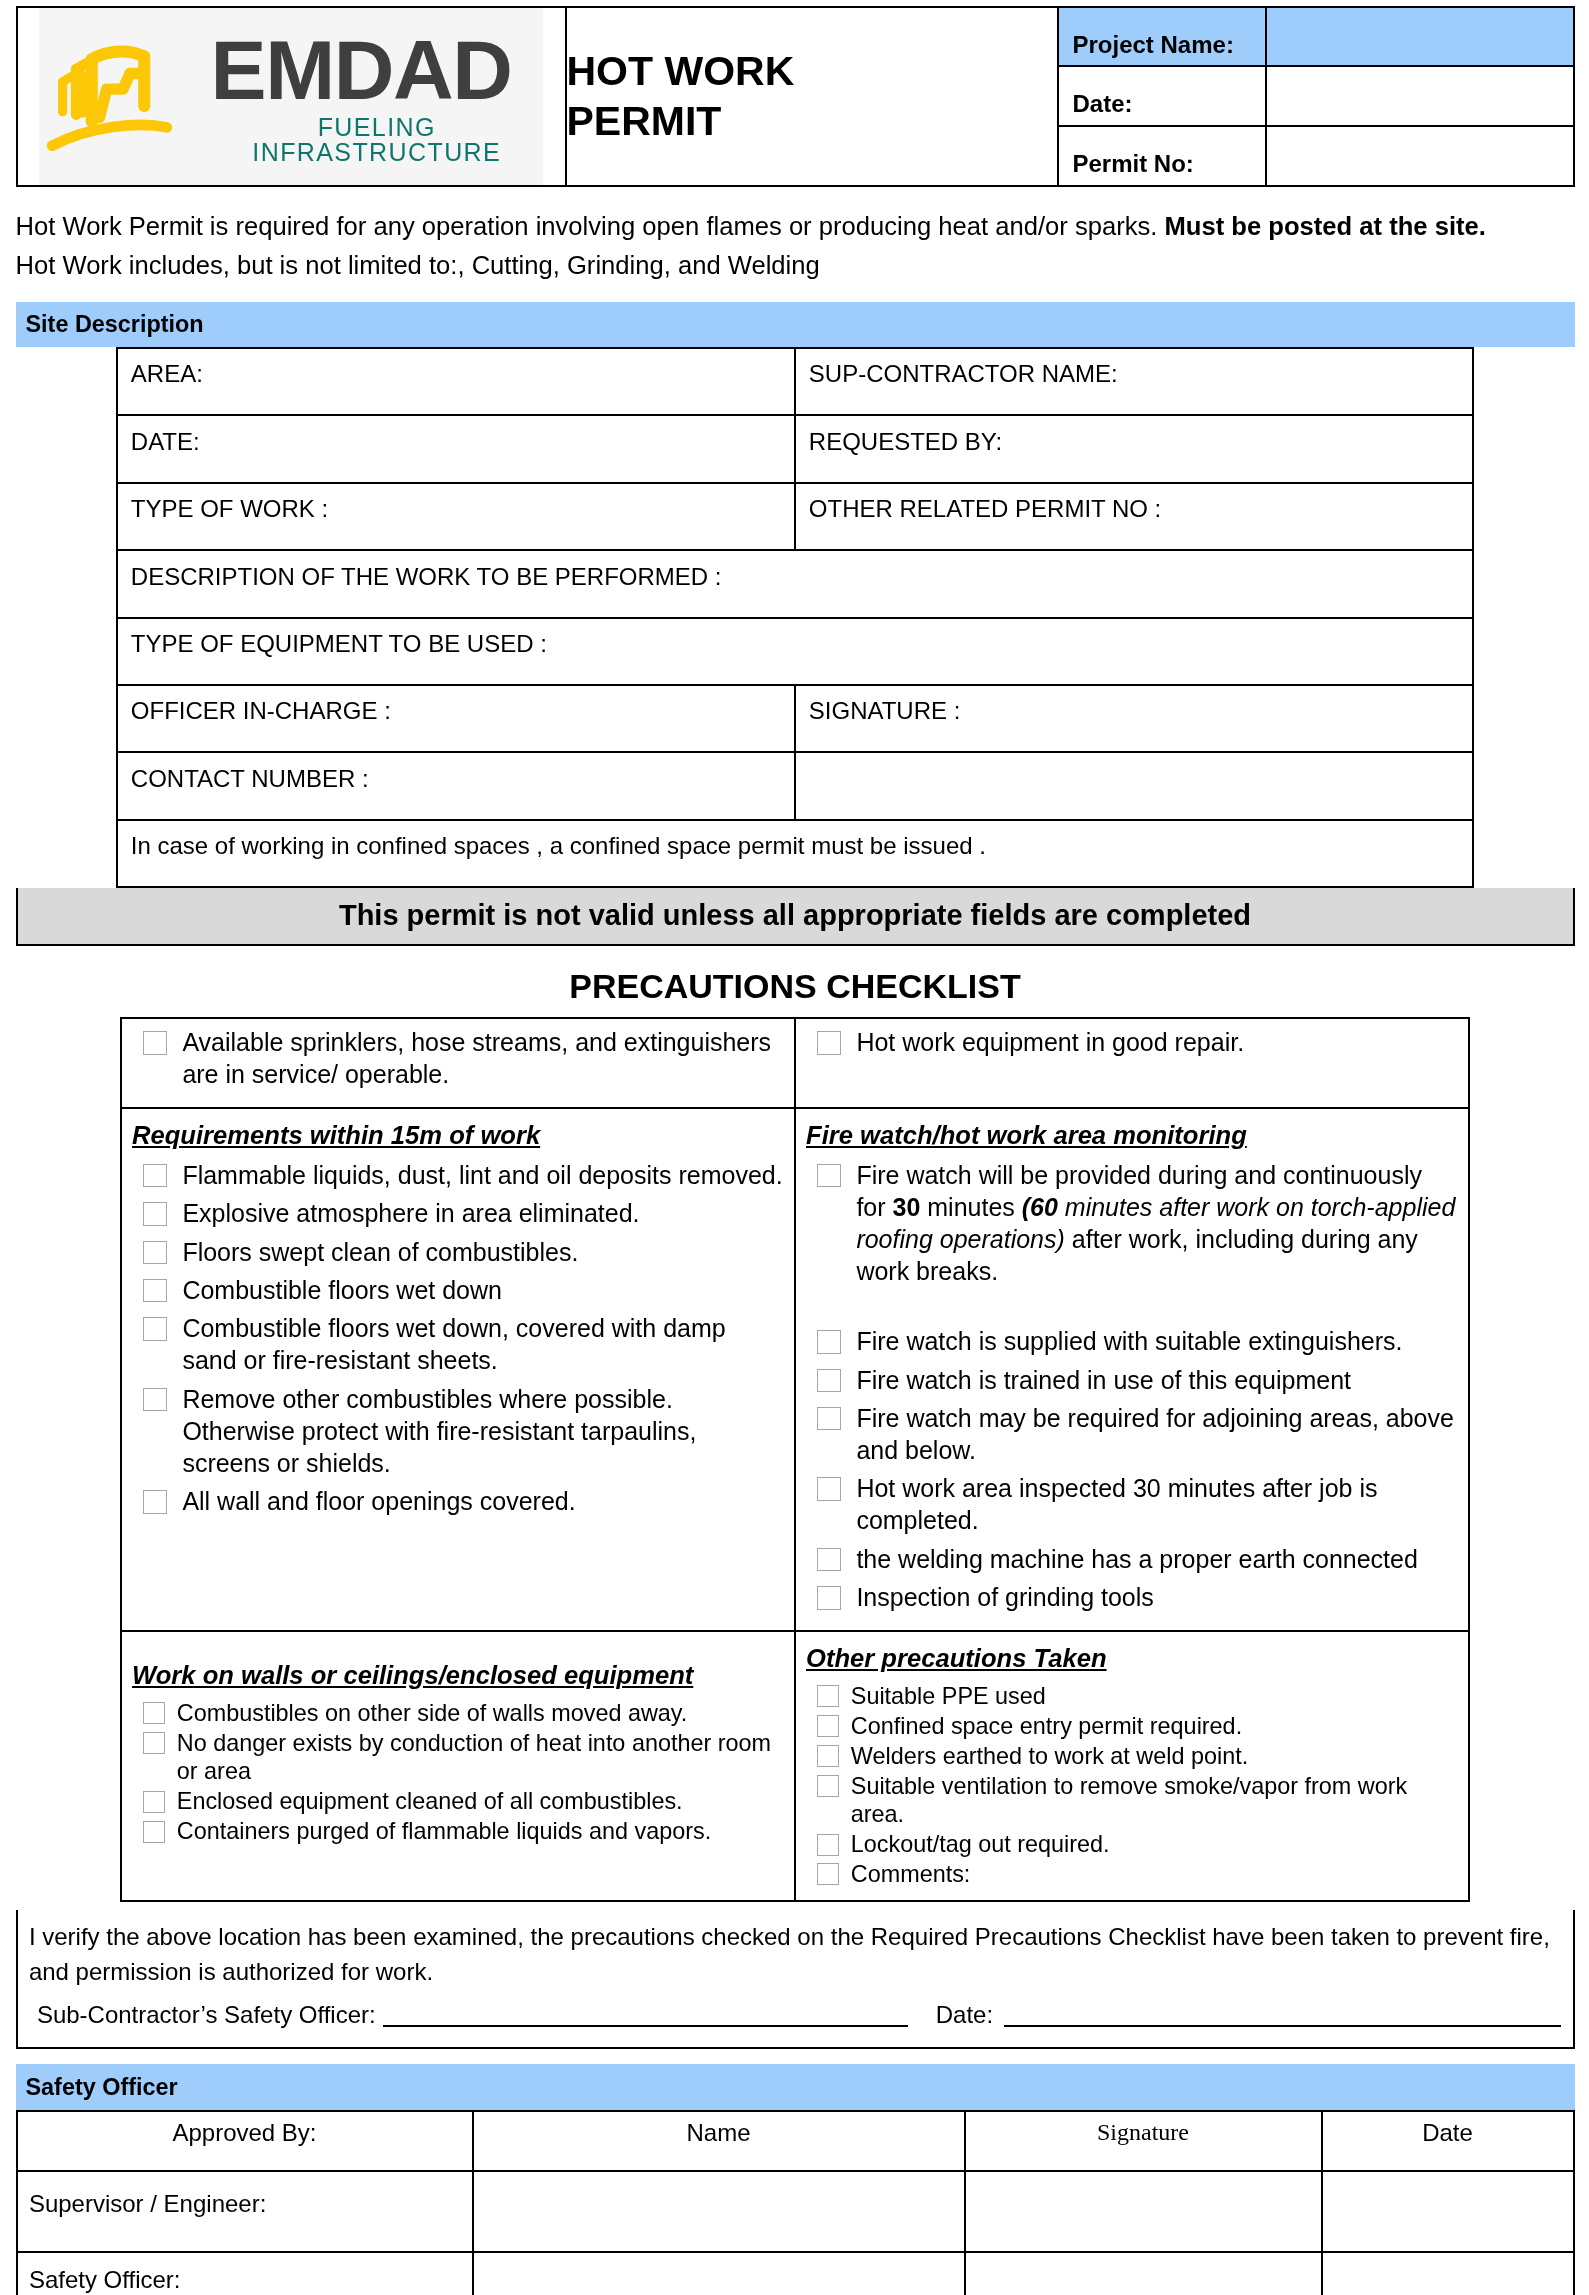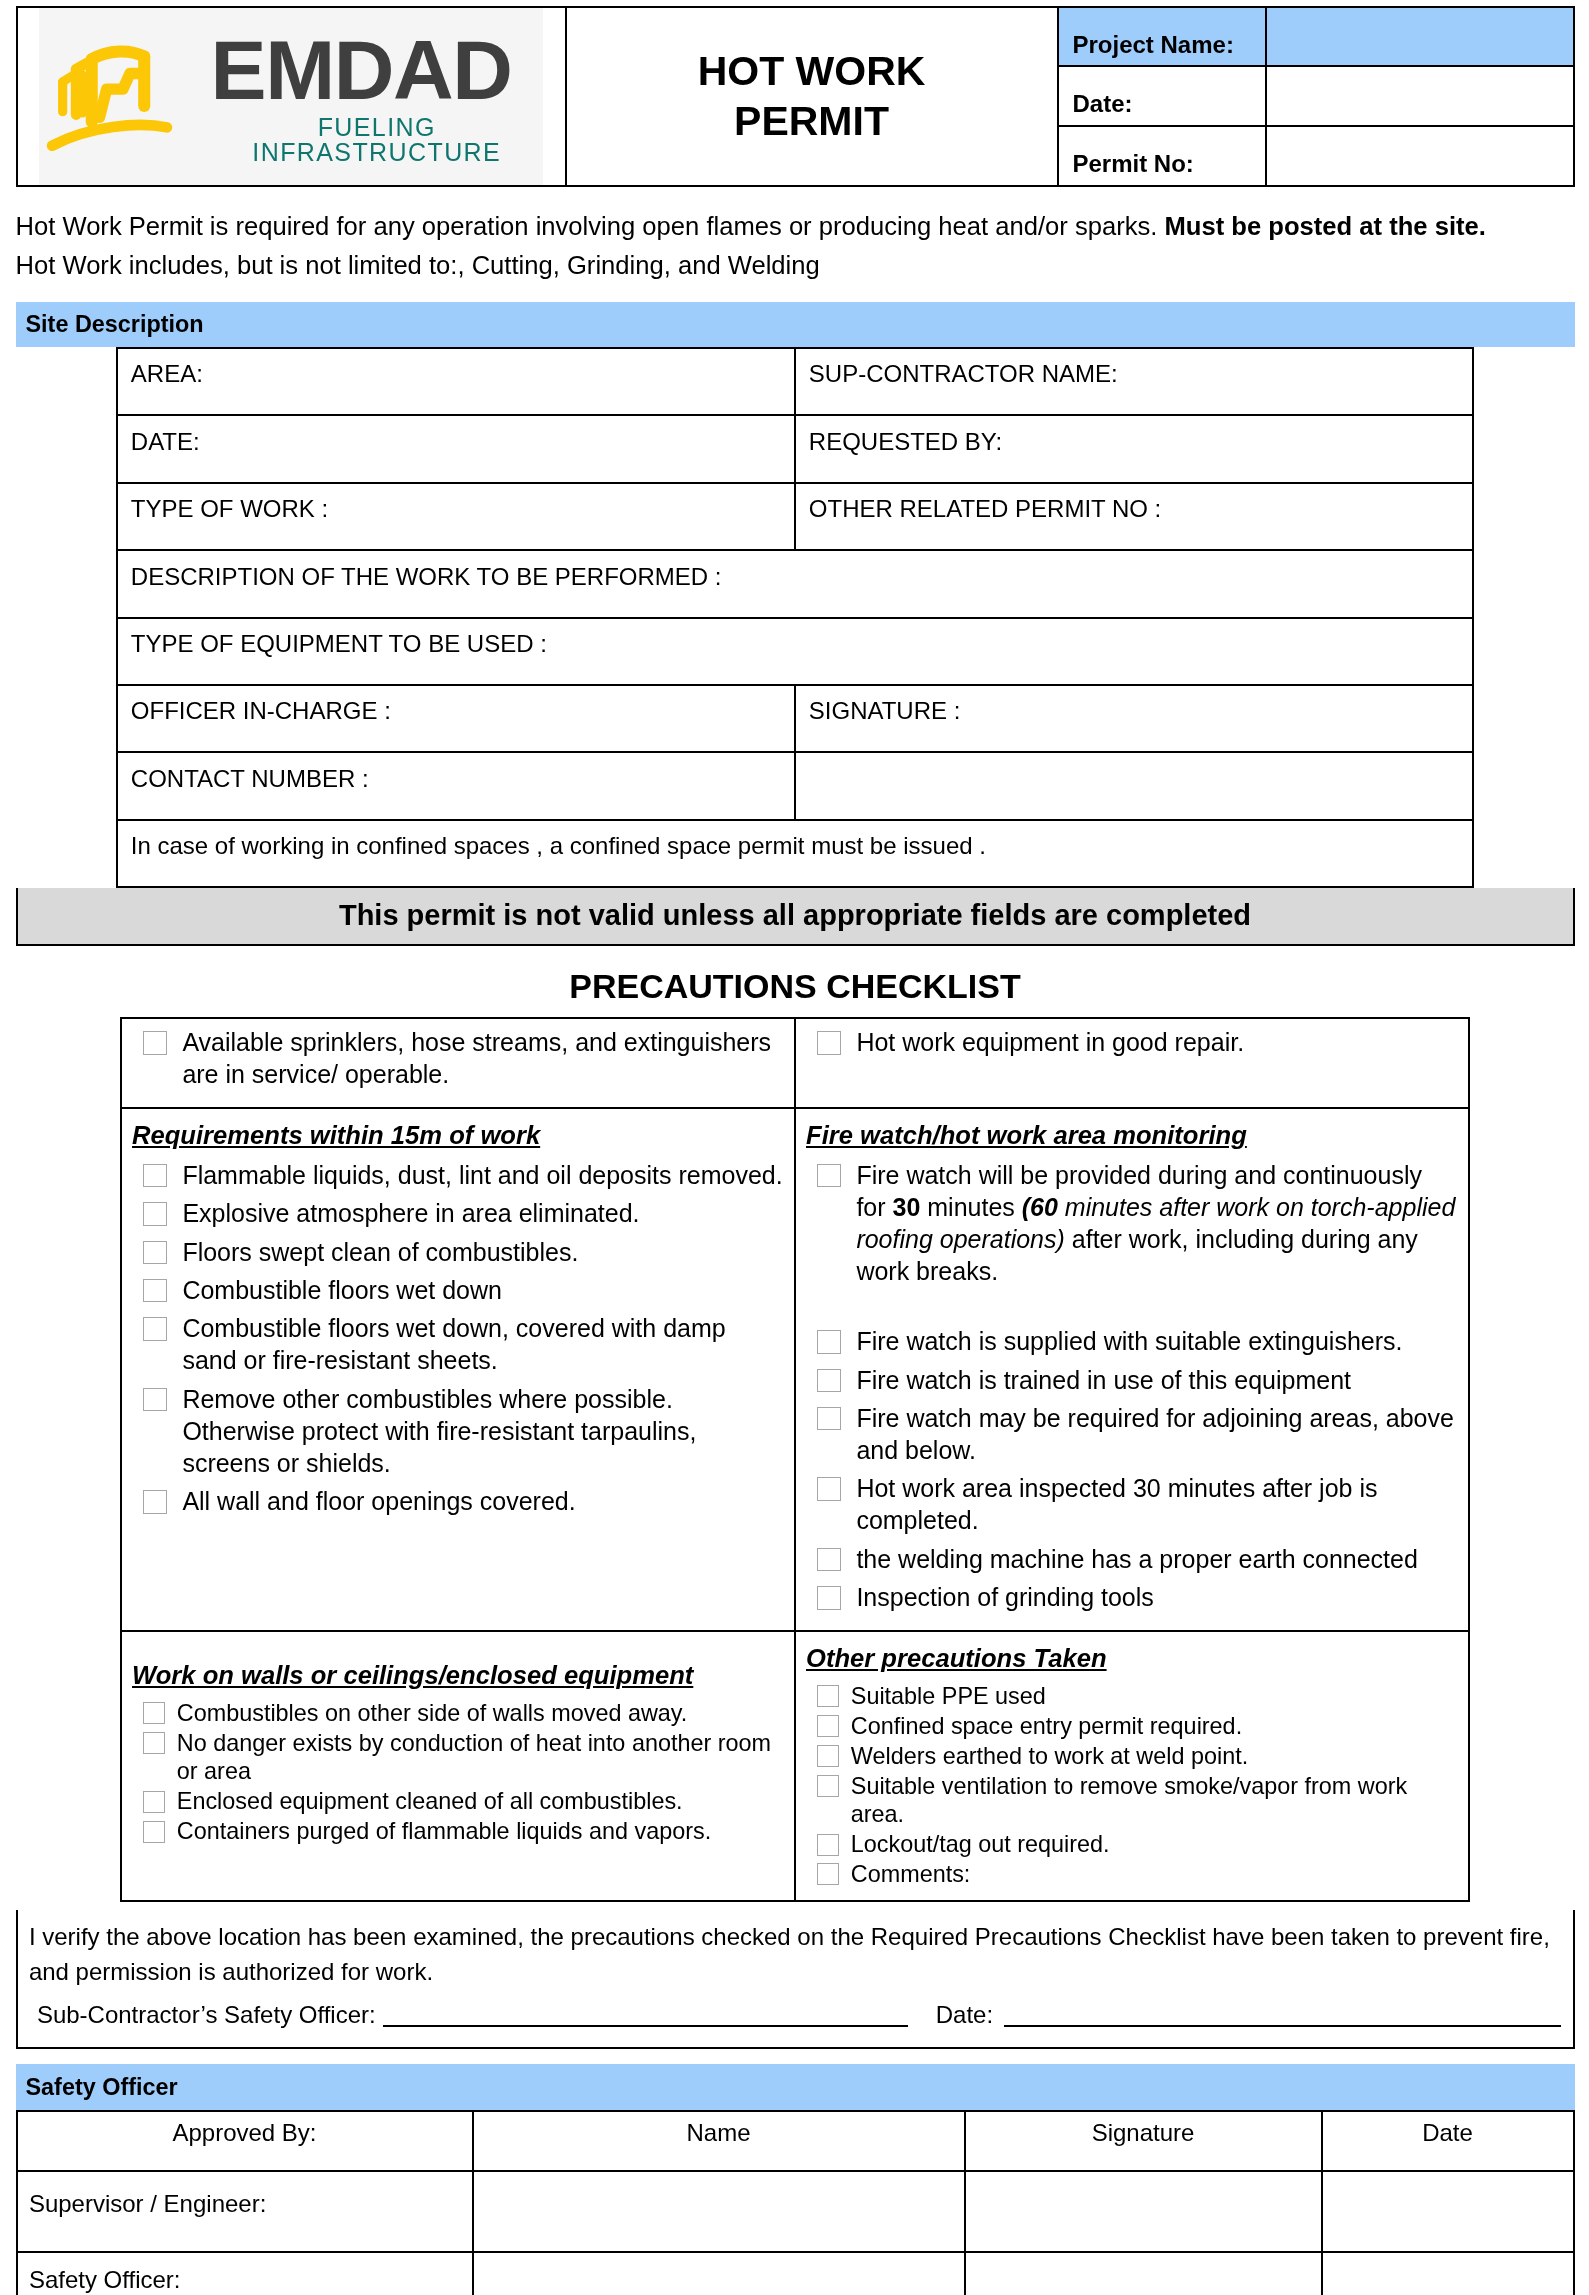--- a/index.html
+++ b/index.html
@@ -27,21 +27,21 @@
   .logo-box{
     width:504px;height:177px;margin:0 auto;background:#f5f5f5;
     display:flex;align-items:center;justify-content:flex-start;gap:18.5px;
   }
   .logo-mark{width:153px;height:117px;flex:0 0 auto;}
   .logo-txt{display:flex;flex-direction:column;align-items:flex-start;line-height:1;}
   .logo-word{font-size:84px;font-weight:bold;letter-spacing:-1.4px;color:#3f3f3f;
              font-family:"Liberation Sans", sans-serif;}
   .logo-sub{font-size:25px;letter-spacing:1.4px;color:#0f766e;margin-top:2.8px;font-weight:500;}
 
-  .title-cell{width:490px;text-align:center;vertical-align:middle;margin-left:32px;}
+  .title-cell{width:490px;text-align:left;vertical-align:middle;margin-left:32px;}
   .title-cell .t{font-size:41px;font-weight:bold;line-height:1.22;}
 
   .hdr-lbl{width:192px;font-size:24px;font-weight:bold;padding:22px 0 0 14px;line-height:1.25;}
   .hdr-val{width:auto;}
   .blue{background:#9ecdfc;}
 
   
   .intro{width:1559px;margin:20px auto 0 auto;font-size:25.6px;line-height:1.55;}
   .intro b{font-weight:bold;}
 
@@ -90,21 +90,21 @@
   .sigrow{display:flex;align-items:flex-end;margin-top:8.5px;}
   .sigrow .lbl{font-size:24px;margin-left:8px;}
   .rule{border-bottom:2.8px solid #000;height:0.7px;}
 
   
   .appr{width:1559px;margin:0 auto;}
   .appr td{font-size:24px;padding:7px 0 0 11.4px;}
   .appr td.ctr{text-align:center;padding-left:0;}
   .appr .c1{width:454px;}
   .appr .c2{width:490px;}
-  .appr .c3{width:355px;}
+  .appr .c3{width:355px;font-family:Liberation Serif, serif;}
 
   
   .closing{width:1559px;margin:11.4px auto 0 auto;border:2.1px solid #000;box-sizing:border-box;
            padding:12.8px 11.4px 17px 11.4px;font-size:24px;line-height:1.5;position:relative;}
 </style>
 </head>
 <body>
 
 <div class="page">
 

